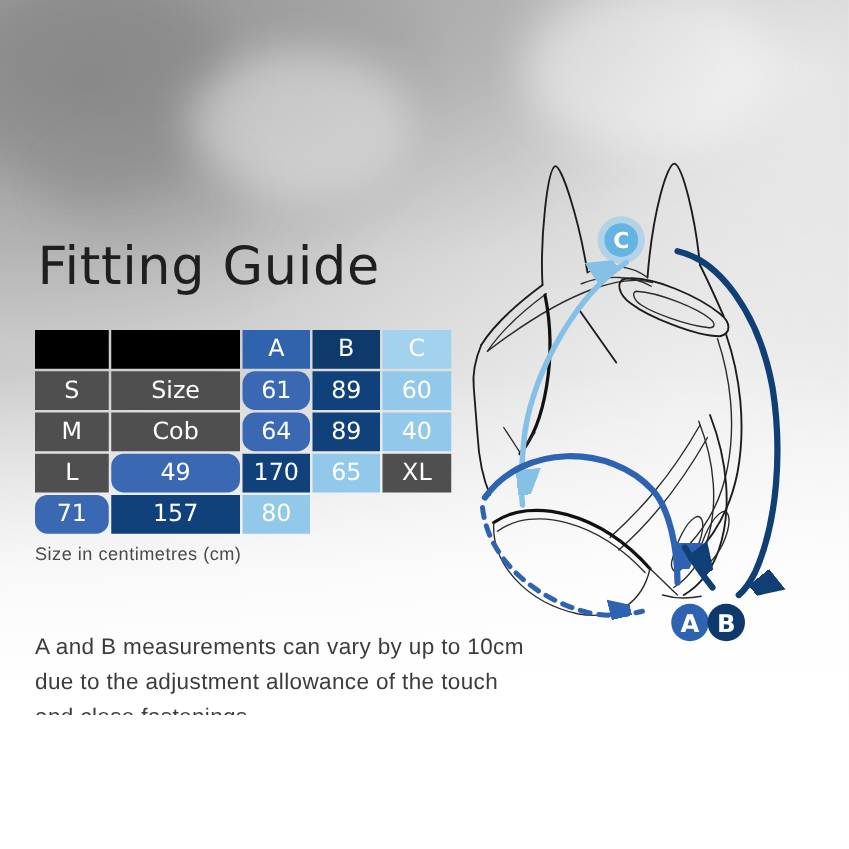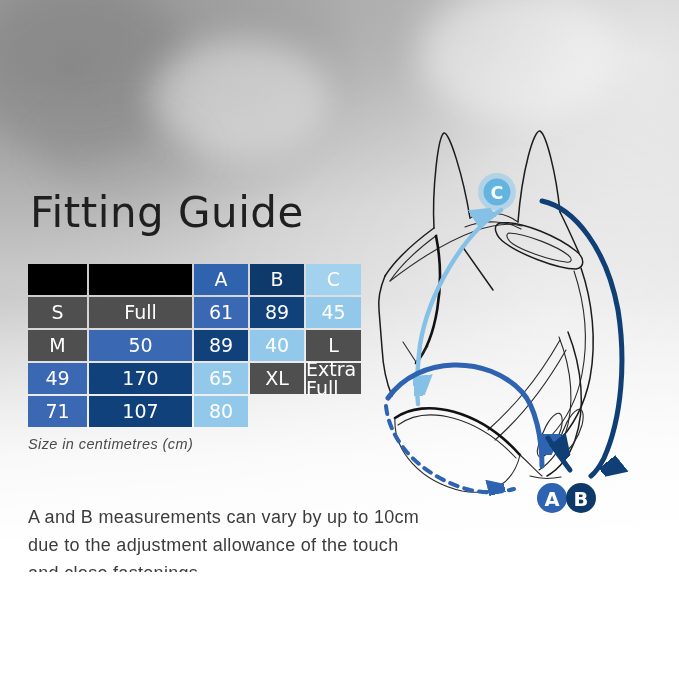--- a/index.html
+++ b/index.html
@@ -28,26 +28,26 @@
     display:grid;grid-template-columns:59px 103px 54px 54px 55px;
     grid-auto-rows:31px;gap:2px;
   }
   .cell{display:flex;align-items:center;justify-content:center;
     color:#ffffff;font-size:19px;line-height:1;}
   .c-blank{background:#000000;}
   .c-ha{background:#2f63ad;}
   .c-hb{background:#0d3a6b;}
   .c-hc{background:#a3d2ee;}
   .c-gray{background:#4f4f4f;}
-  .c-a{background:#3a68b2;}
+  .c-a{background:#3a68b2;border-radius:10px;}
   .c-b{background:#11417a;}
   .c-c{background:#92c9ea;}
 
   .unit-note{position:absolute;left:28px;top:436px;font-size:14.5px;color:#4a4a4a;
-    font-family:"Liberation Sans",sans-serif;letter-spacing:.4px;font-style:italic;}
+    font-family:"Liberation Sans",sans-serif;letter-spacing:.4px;}
 
   .tolerance-note{position:absolute;left:28px;top:503px;width:392px;
     font-size:18px;line-height:28px;color:#3c3c3c;
     font-family:"Liberation Sans",sans-serif;letter-spacing:.3px;}
 
   .diagram{position:absolute;left:370px;top:100px;width:305px;height:430px;}
   .outline{fill:none;stroke:#1c1c1c;stroke-width:1.5;stroke-linecap:round;stroke-linejoin:round;}
   .outline-bold{fill:none;stroke:#111111;stroke-width:2.6;stroke-linecap:round;}
   .thin{fill:none;stroke:#2a2a2a;stroke-width:1.1;stroke-linecap:round;}
   .arrow-c{fill:none;stroke:#85c1e6;stroke-width:4.4;stroke-linecap:round;}
@@ -70,39 +70,39 @@
 
   <div class="size-table">
 
     <div class="cell c-blank"></div>
     <div class="cell c-blank"></div>
     <div class="cell c-ha">A</div>
     <div class="cell c-hb">B</div>
     <div class="cell c-hc">C</div>
 
     <div class="cell c-gray">S</div>
-    <div class="cell c-gray">Full</div>
+    <div class="cell c-gray">Size</div>
     <div class="cell c-a">61</div>
     <div class="cell c-b">89</div>
-    <div class="cell c-c">45</div>
+    <div class="cell c-c">60</div>
 
     <div class="cell c-gray">M</div>
-    <div class="cell c-a">50</div>
+    <div class="cell c-gray">Cob</div>
+    <div class="cell c-a">64</div>
     <div class="cell c-b">89</div>
     <div class="cell c-c">40</div>
 
     <div class="cell c-gray">L</div>
     <div class="cell c-a">49</div>
     <div class="cell c-b">170</div>
     <div class="cell c-c">65</div>
 
     <div class="cell c-gray">XL</div>
-    <div class="cell c-gray">Extra Full</div>
     <div class="cell c-a">71</div>
-    <div class="cell c-b">107</div>
+    <div class="cell c-b">157</div>
     <div class="cell c-c">80</div>
   </div>
 
   <div class="unit-note">Size in centimetres (cm)</div>
 
   <div class="tolerance-note">A and B measurements can vary by up to 10cm due to the adjustment allowance of the touch and close fastenings</div>
 
   <svg class="diagram" viewBox="0 0 305 430" xmlns="http://www.w3.org/2000/svg">
     <defs>
       <marker id="mk-light" markerWidth="4.6" markerHeight="4.6" refX="6.4" refY="4" orient="auto-start-reverse">

